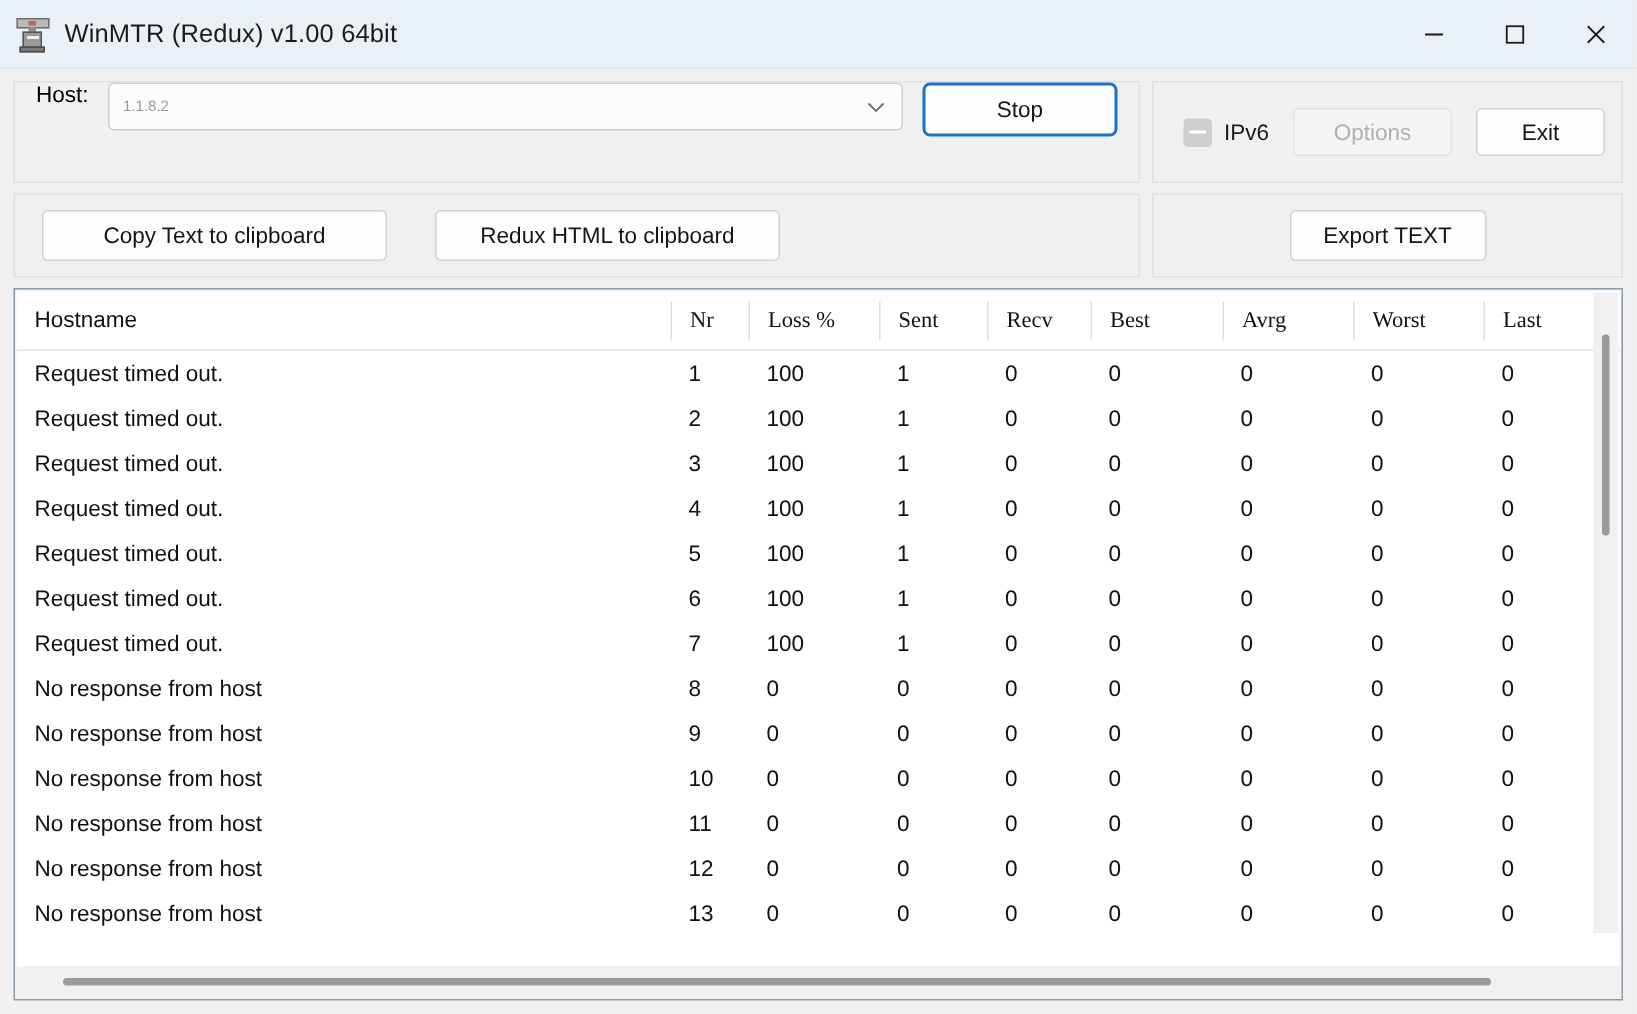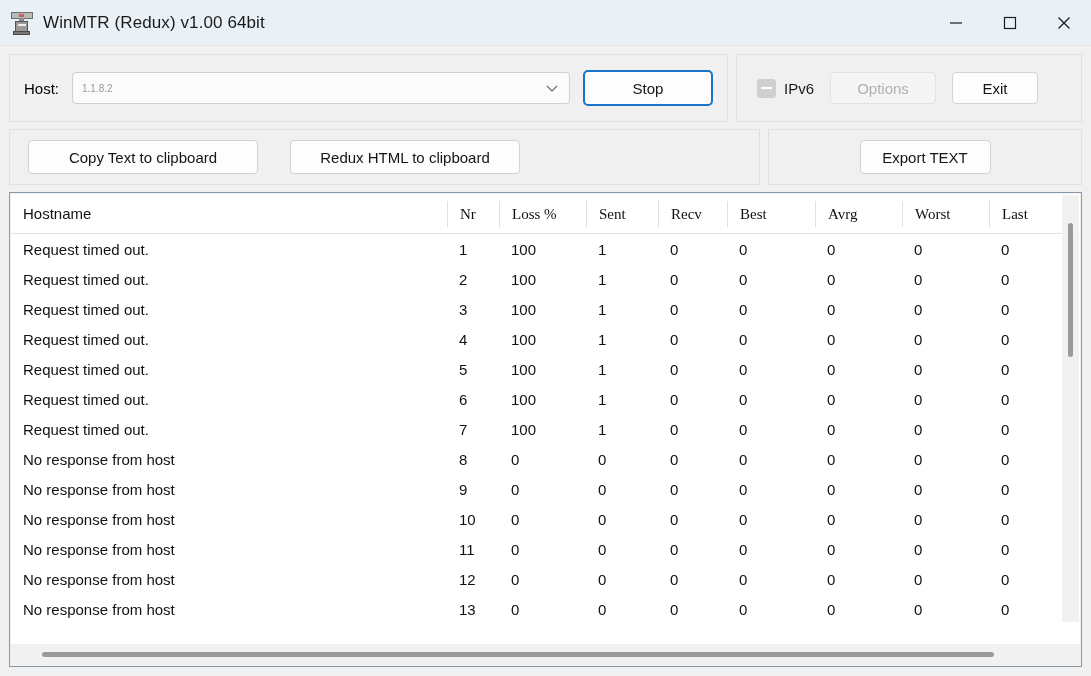--- a/index.html
+++ b/index.html
@@ -111,25 +111,25 @@
   }
   .group {
     border: 1px solid #e0e0e0;
     background: #f0f0f0;
     box-sizing: border-box;
   }
   .group-host {
     flex: 1 1 auto;
     height: 68px;
     display: flex;
-    align-items: center;
+    align-items: flex-start;
     padding: 0 14px;
   }
   .group-right {
-    width: 346px;
+    width: 314px;
     height: 68px;
     display: flex;
     align-items: center;
     justify-content: flex-start;
     padding-left: 20px;
     gap: 16px;
     flex: none;
   }
   .host-label {
     font-size: 15px;

